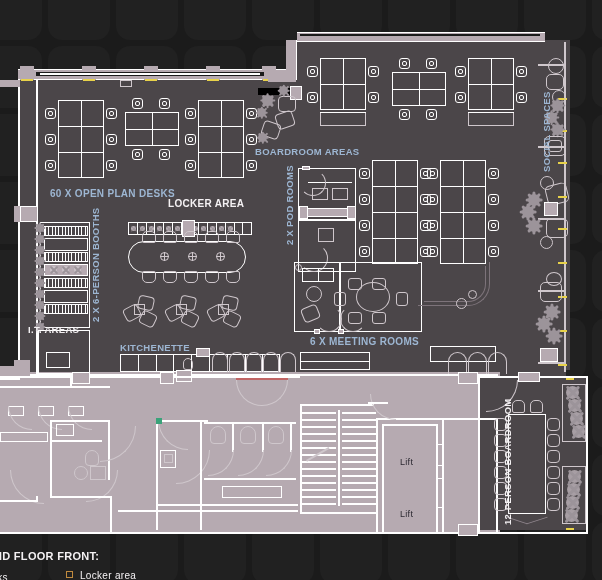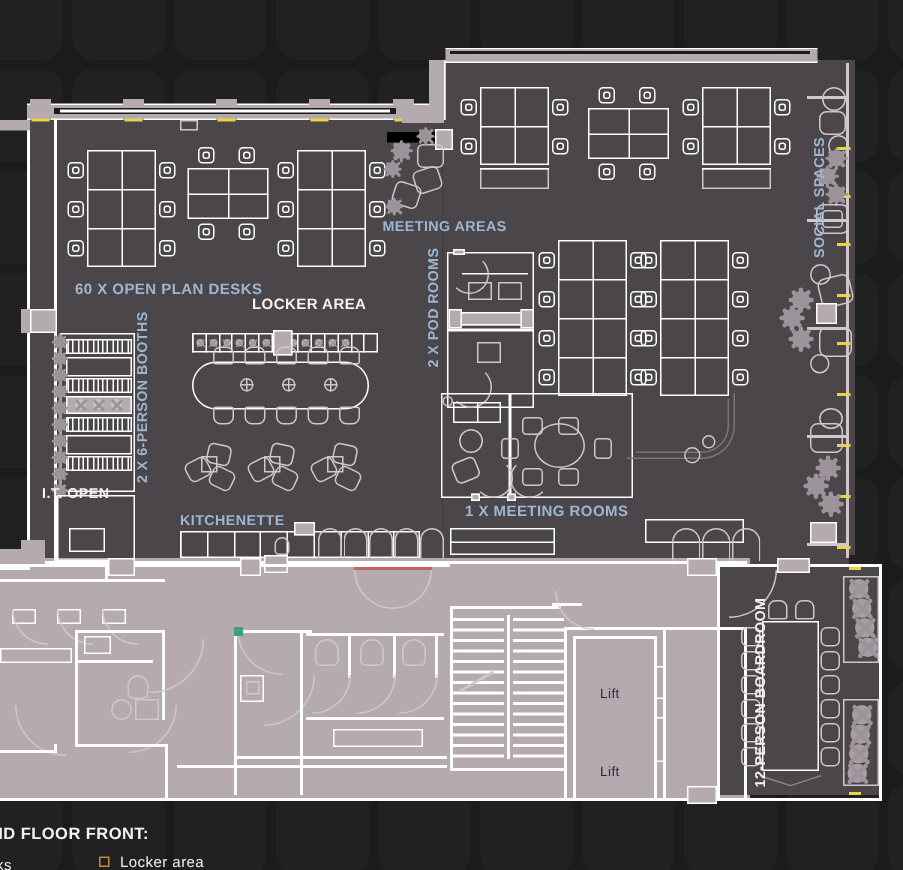--- a/index.html
+++ b/index.html
@@ -765,31 +765,31 @@
       <div class="boxg" style="left:562px;top:384px;width:24px;height:58px;"></div>
       <div class="boxg" style="left:562px;top:466px;width:24px;height:58px;"></div>
       <div class="wd" style="left:506px;top:520px;width:22px;height:1px;transform:rotate(18deg);"></div>
       <div class="wd" style="left:526px;top:520px;width:22px;height:1px;transform:rotate(-18deg);"></div>
     </div>
 
   <div class="lbl lbl-b" style="left:50px;top:188px;font-size:10px;">60 X OPEN PLAN DESKS</div>
 
   <div class="lbl lbl-w" style="left:168px;top:198px;font-size:10px;">LOCKER AREA</div>
 
-  <div class="lbl lbl-b" style="left:255px;top:146px;font-size:9.5px;">MEETING AREAS</div>
+  <div class="lbl lbl-b" style="left:255px;top:146px;font-size:9.5px;">BOARDROOM AREAS</div>
 
   <div class="lbl lbl-b rot90" style="left:284px;top:245px;font-size:9.5px;">2 X POD ROOMS</div>
 
-  <div class="lbl lbl-b" style="left:310px;top:336px;font-size:10px;">1 X MEETING ROOMS</div>
+  <div class="lbl lbl-b" style="left:310px;top:336px;font-size:10px;">6 X MEETING ROOMS</div>
 
   <div class="lbl lbl-b rot90" style="left:541px;top:172px;font-size:9.5px;">SOCIAL SPACES</div>
 
   <div class="lbl lbl-b rot90" style="left:90px;top:322px;font-size:9.5px;">2 X 6-PERSON BOOTHS</div>
 
-  <div class="lbl lbl-w" style="left:28px;top:324px;font-size:9.5px;">I.T. OPEN</div>
+  <div class="lbl lbl-w" style="left:28px;top:324px;font-size:9.5px;">I.T. AREAS</div>
 
   <div class="lbl lbl-b" style="left:120px;top:342px;font-size:9.5px;">KITCHENETTE</div>
 
   <div class="lbl lbl-w rot90" style="left:502px;top:525px;font-size:9.5px;">12-PERSON BOARDROOM</div>
 
   <div class="lbl lbl-d" style="left:400px;top:457px;font-size:9px;">Lift</div>
   <div class="lbl lbl-d" style="left:400px;top:509px;font-size:9px;">Lift</div>
 
   <div class="lbl lbl-w legend" style="left:-6px;top:550px;font-size:11px;">ND FLOOR FRONT:</div>
   <div class="lbl lbl-w legend" style="left:-8px;top:572px;font-size:10px;font-weight:normal;">sks</div>

